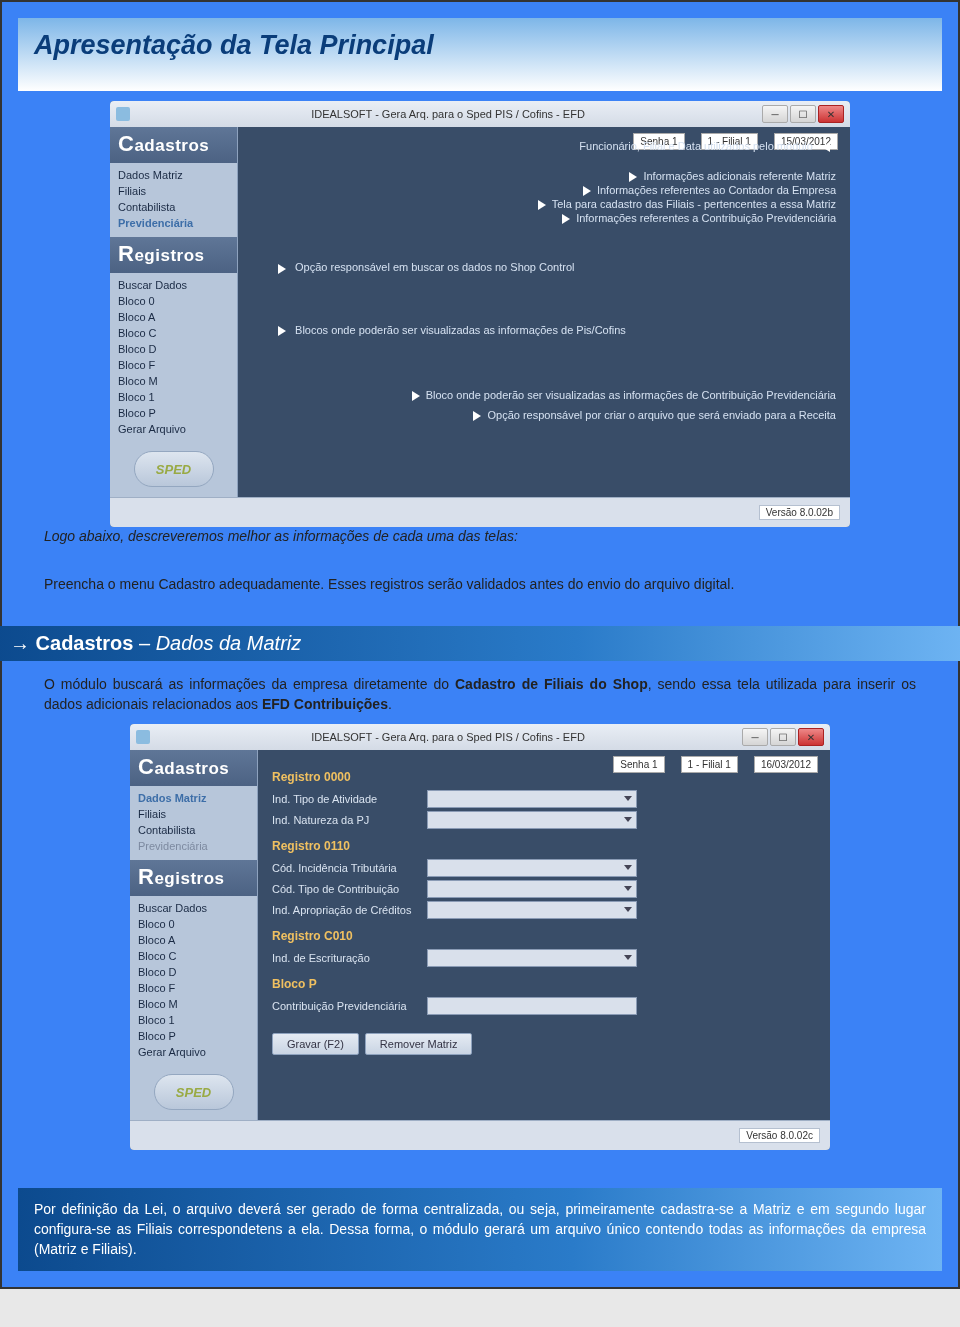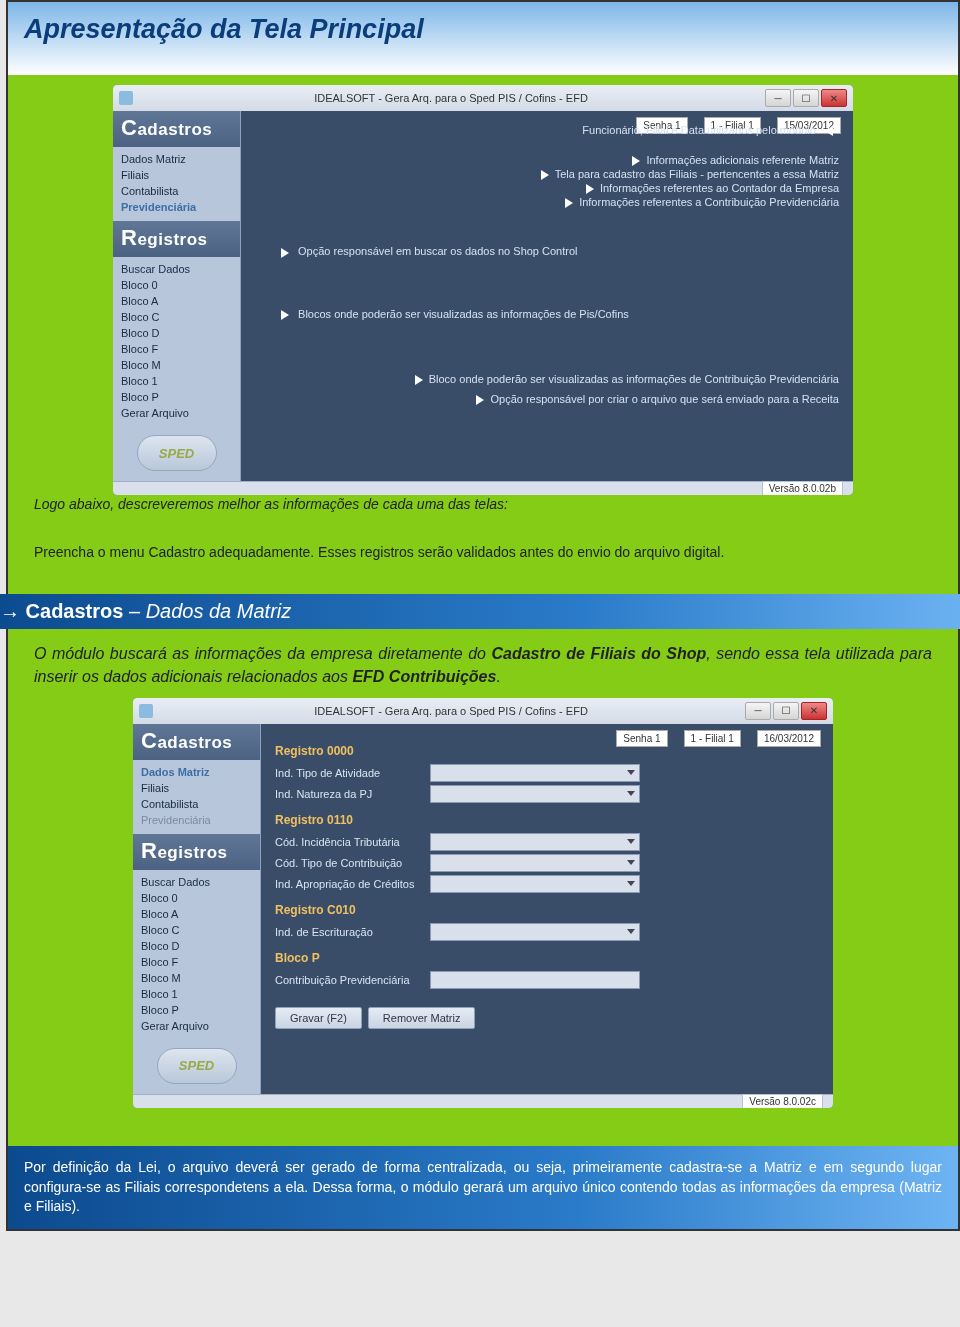--- a/index.html
+++ b/index.html
@@ -1,17 +1,17 @@
 <!DOCTYPE html>
 <html><head>
 <meta charset="utf-8">
 <style>
   *{box-sizing:border-box;margin:0;padding:0;}
   body{background:#e8e8e8;font-family:Arial,sans-serif;width:960px;margin:0 auto;}
-  .page{background:#84cc16;border:2px solid #333;padding:0;margin-left:6px;}
+  .page{background:#3b82f6;border:2px solid #333;padding:16px;}
   .header-banner{background:linear-gradient(to bottom,#7db6e8 0%,#fff 100%);padding:12px 16px 30px;}
   .header-banner h1{font-size:27px;color:#0a3d7a;font-weight:bold;font-style:italic;}
   .doc-body{padding:10px 22px 18px;}
   .app-window{background:#394d68;border-radius:4px;overflow:hidden;margin:0 auto;}
   .titlebar{background:linear-gradient(#e9eef5,#d4dbe6);height:26px;display:flex;align-items:center;padding:0 6px;font-size:11px;color:#333;position:relative;}
   .titlebar-icon{width:14px;height:14px;background:#8bbce0;border-radius:2px;margin-right:6px;flex-shrink:0;}
   .titlebar-text{flex:1;white-space:nowrap;overflow:hidden;text-align:center;}
   .win-btn{display:inline-flex;}
   .win-btn span{width:26px;height:18px;margin-left:2px;border-radius:2px;display:flex;align-items:center;justify-content:center;font-size:10px;color:#333;}
   .win-min{background:linear-gradient(#f5f5f5,#d5d5d5);border:1px solid #aaa;}
@@ -28,28 +28,28 @@
   .sped-logo{margin:8px auto 10px;width:80px;height:36px;background:linear-gradient(#dde5ef,#b9c7da);border:1px solid #94a7c0;border-radius:18px;display:flex;align-items:center;justify-content:center;font-size:13px;font-style:italic;color:#9a4;font-weight:bold;}
   .main-pane{flex:1;background:#394d68;color:#fff;font-size:11px;position:relative;}
   .topstrip{position:absolute;top:6px;right:12px;display:flex;gap:16px;}
   .topstrip span{background:#fff;color:#333;font-size:10px;padding:2px 6px;border:1px solid #aaa;}
   .annot-top{padding:12px 14px 4px 16px;position:relative;}
   .annot-line{position:relative;font-size:11px;color:#d5e1f1;padding:1px 0;text-align:right;}
   .arrow-r{display:inline-block;width:0;height:0;border-top:5px solid transparent;border-bottom:5px solid transparent;border-left:8px solid #fff;margin-right:6px;vertical-align:middle;}
   .arrow-l{display:inline-block;width:0;height:0;border-top:5px solid transparent;border-bottom:5px solid transparent;border-right:8px solid #fff;margin:0 6px;vertical-align:middle;}
   .annot-block{padding:2px 14px 6px 16px;}
   .annot-single{margin:18px 14px 18px 40px;font-size:11px;color:#d5e1f1;}
-  .status-bar{background:#d9e0eb;border-top:1px solid #9fafc5;height:14px;display:flex;align-items:center;justify-content:flex-end;padding:0 10px;font-size:10px;color:#333;}
+  .status-bar{background:#d9e0eb;border-top:1px solid #9fafc5;height:30px;display:flex;align-items:center;justify-content:flex-end;padding:0 10px;font-size:10px;color:#333;}
   .status-bar span{background:#fff;border:1px solid #b5c0d0;padding:1px 6px;}
   .paragraph{font-family:Arial,sans-serif;font-size:14px;color:#222;padding:14px 4px;line-height:1.4;text-align:justify;}
   .para-italic{font-style:italic;}
   .section-bar{background:linear-gradient(to right,#0c4a8e 0%,#2a7bc9 60%,#6eb4f3 100%);color:#fff;padding:6px 14px;font-size:20px;margin:0 -22px 10px -22px;}
   .section-bar strong{font-weight:bold;}
   .section-bar em{font-style:italic;font-weight:normal;}
-  .paragraph2{font-size:16px;color:#222;line-height:1.4;text-align:justify;padding:0 4px 10px;font-style:italic;}
+  .paragraph2{font-size:14px;color:#222;line-height:1.4;text-align:justify;padding:0 4px 10px;}
   .form-area{padding:10px 14px;}
   .form-group-title{color:#f0c060;font-size:12px;font-weight:bold;margin:10px 0 6px;}
   .form-row{display:flex;align-items:center;margin:3px 0;}
   .form-row label{width:155px;font-size:11px;color:#d9e3f0;}
   .form-row .dd{width:210px;height:18px;background:#d9e0eb;border:1px solid #8a9bb5;position:relative;}
   .form-row .dd::after{content:"";position:absolute;right:4px;top:5px;width:0;height:0;border-left:4px solid transparent;border-right:4px solid transparent;border-top:5px solid #445;}
   .form-row .tb{width:210px;height:18px;background:#d9e0eb;border:1px solid #8a9bb5;}
   .btn-row{margin:18px 0 8px;}
   .btn{display:inline-block;background:linear-gradient(#e5ebf3,#c9d4e3);border:1px solid #8ea2be;color:#334;font-size:11px;padding:4px 14px;margin-right:6px;border-radius:2px;}
   .info-box{background:linear-gradient(to right,#0c4a8e 0%,#2a7bc9 60%,#6eb4f3 100%);color:#fff;font-size:14px;padding:12px 16px;margin:16px -22px 0 -22px;line-height:1.4;text-align:justify;}
@@ -108,22 +108,22 @@
 
           <div class="annot-top">
             <div class="annot-line" style="margin-left:70px;">
               <span>Funcionário, Filial e Data utilizados pelo módulo</span>
               <span class="arrow-l"></span>
             </div>
           </div>
           <div class="mid-pad"></div>
           <div class="annot-block" id="w1-cad-annot">
               <div class="annot-line"><span class="arrow-r"></span><span>Informações adicionais referente Matriz</span></div>
+              <div class="annot-line"><span class="arrow-r"></span><span>Informações referentes ao Contador da Empresa</span></div>
               <div class="annot-line"><span class="arrow-r"></span><span>Tela para cadastro das Filiais - pertencentes a essa Matriz</span></div>
-              <div class="annot-line"><span class="arrow-r"></span><span>Informações referentes ao Contador da Empresa</span></div>
               <div class="annot-line"><span class="arrow-r"></span><span>Informações referentes a Contribuição Previdenciária</span></div>
             </div>
 
           <div class="annot-single" style="margin-top:30px;">
             <span class="arrow-r"></span>
             <span>Opção responsável em buscar os dados no Shop Control</span>
           </div>
           <div class="annot-single" style="margin-top:50px;margin-bottom:50px;">
             <span class="arrow-r"></span>
             <span>Blocos onde poderão ser visualizadas as informações de Pis/Cofins</span>

